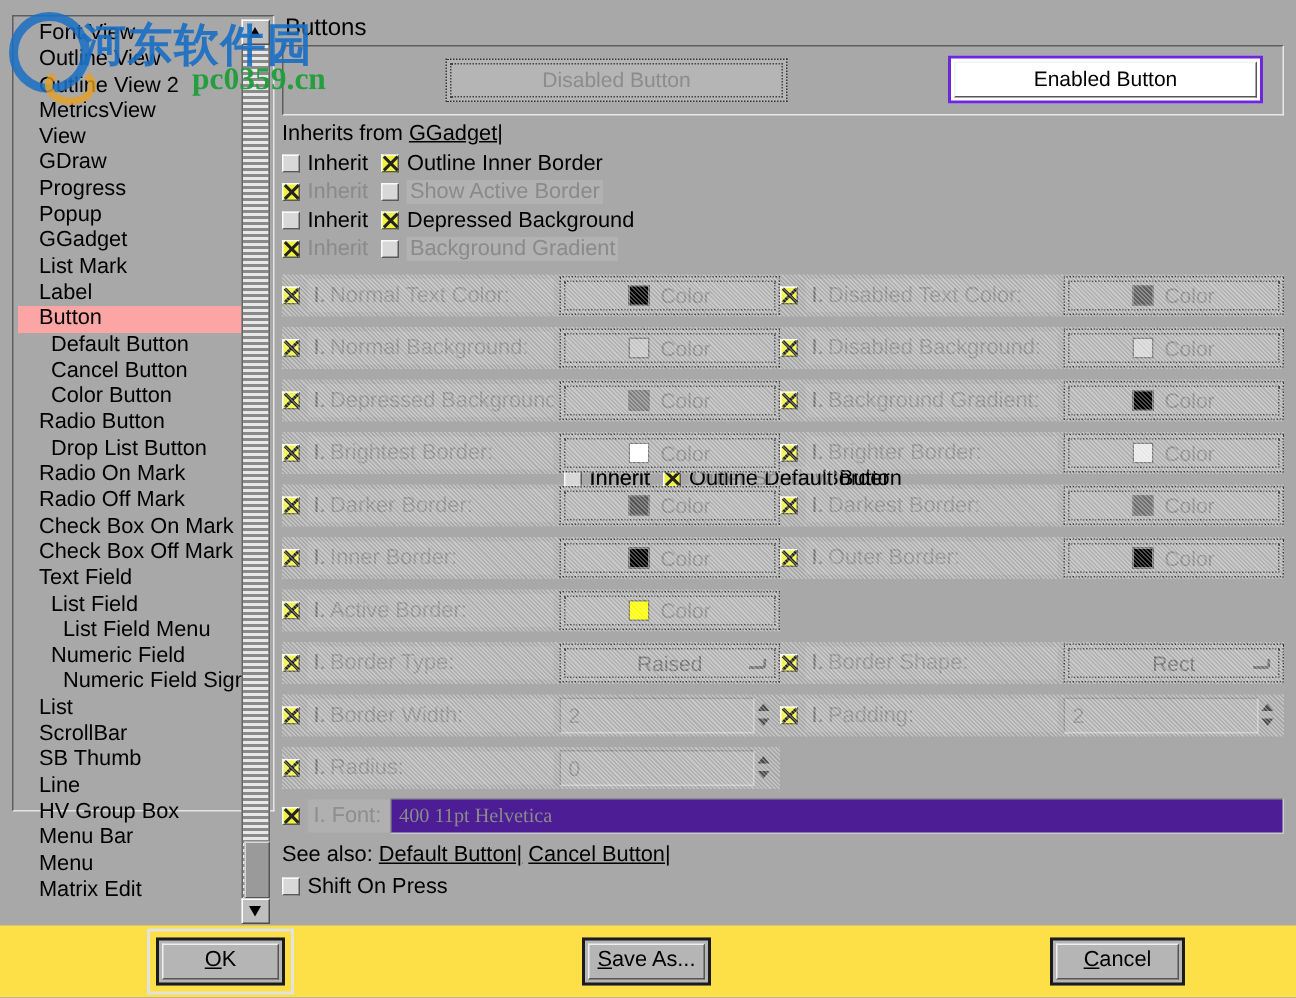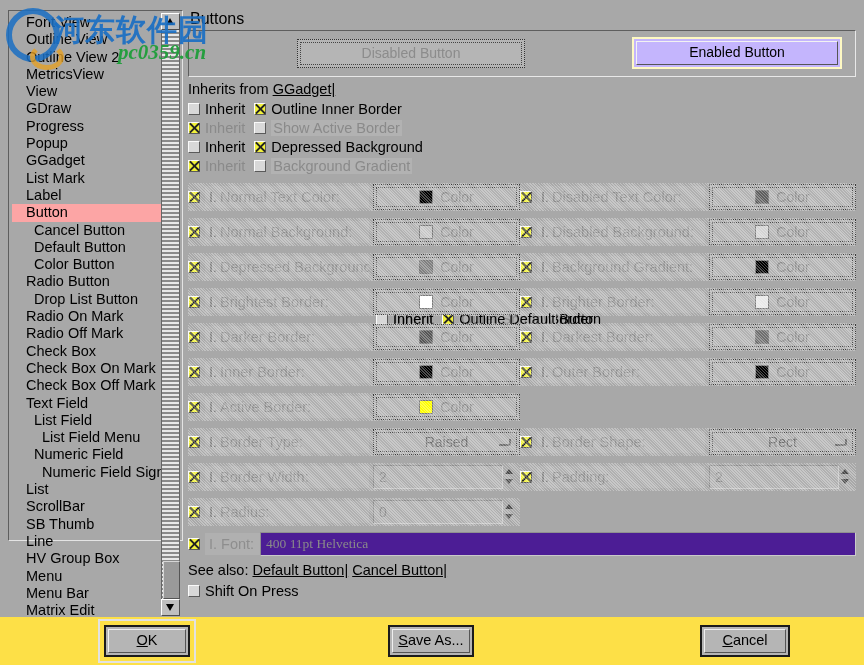--- a/index.html
+++ b/index.html
@@ -41,26 +41,25 @@
   }
   .wm-cn {
     left: 54px; top: 10px;
     font-size: 30px;
     color: #1a6fc4;
     letter-spacing: 1px;
     font-family: "DejaVu Sans", sans-serif;
     opacity: .92;
   }
   .wm-en {
-    left: 118px; top: 40px;
+    left: 128px; top: 40px;
     font-size: 21px;
     color: #1f9e3a;
     opacity: .95;
     font-family: "Liberation Serif", serif;
-    font-style: italic;
   }
 
   
   .tree-outer {
     position: absolute;
     left: 8px; top: 10px;
     width: 175px; height: 531px;
     background: #a8a8a8;
     border-top: 1px solid #5e5e5e;
     border-left: 1px solid #5e5e5e;
@@ -171,22 +170,22 @@
   .dis-btn::after {
     content: "";
     position: absolute; inset: 2px;
     border: 1px dotted #444;
     pointer-events: none;
   }
   .en-btn {
     position: absolute;
     right: 13px; top: 6px;
     width: 210px; height: 32px;
-    background: #c4b5fd;
-    border: 2px solid #fef9c3;
+    background: #ffffff;
+    border: 2px solid #6d28d9;
     color: #000;
     font-size: 14px;
     text-align: center;
     line-height: 26px;
   }
   .en-btn::after {
     content: "";
     position: absolute;
     left: 2px; top: 2px; right: 2px; bottom: 2px;
     border-top: 1.5px solid #f2f2f2;
@@ -477,42 +476,41 @@
         <div class="tree-item">Outline View 2</div>
         <div class="tree-item">MetricsView</div>
         <div class="tree-item">View</div>
         <div class="tree-item">GDraw</div>
         <div class="tree-item">Progress</div>
         <div class="tree-item">Popup</div>
         <div class="tree-item">GGadget</div>
         <div class="tree-item">List Mark</div>
         <div class="tree-item">Label</div>
         <div class="tree-item sel">Button</div>
+        <div class="tree-item lvl1">Default Button</div>
         <div class="tree-item lvl1">Cancel Button</div>
-        <div class="tree-item lvl1">Default Button</div>
         <div class="tree-item lvl1">Color Button</div>
         <div class="tree-item">Radio Button</div>
         <div class="tree-item lvl1">Drop List Button</div>
         <div class="tree-item">Radio On Mark</div>
         <div class="tree-item">Radio Off Mark</div>
-        <div class="tree-item">Check Box</div>
         <div class="tree-item">Check Box On Mark</div>
         <div class="tree-item">Check Box Off Mark</div>
         <div class="tree-item">Text Field</div>
         <div class="tree-item lvl1">List Field</div>
         <div class="tree-item lvl2">List Field Menu</div>
         <div class="tree-item lvl1">Numeric Field</div>
         <div class="tree-item lvl2">Numeric Field Sign</div>
         <div class="tree-item">List</div>
         <div class="tree-item">ScrollBar</div>
         <div class="tree-item">SB Thumb</div>
         <div class="tree-item">Line</div>
         <div class="tree-item">HV Group Box</div>
+        <div class="tree-item">Menu Bar</div>
         <div class="tree-item">Menu</div>
-        <div class="tree-item">Menu Bar</div>
         <div class="tree-item">Matrix Edit</div>
       </div>
 
     <div class="sb">
       <div class="sb-btn sb-up">
           <i></i>
         </div>
       <div class="sb-track">
         <div class="sb-thumb"></div>
       </div>

